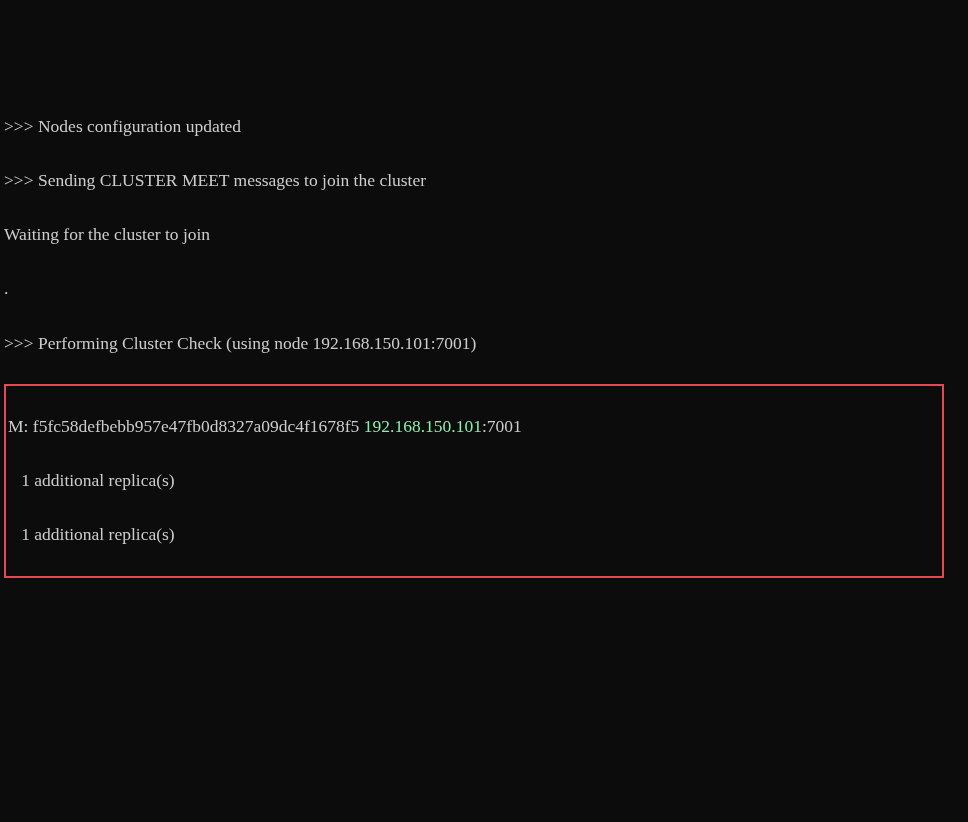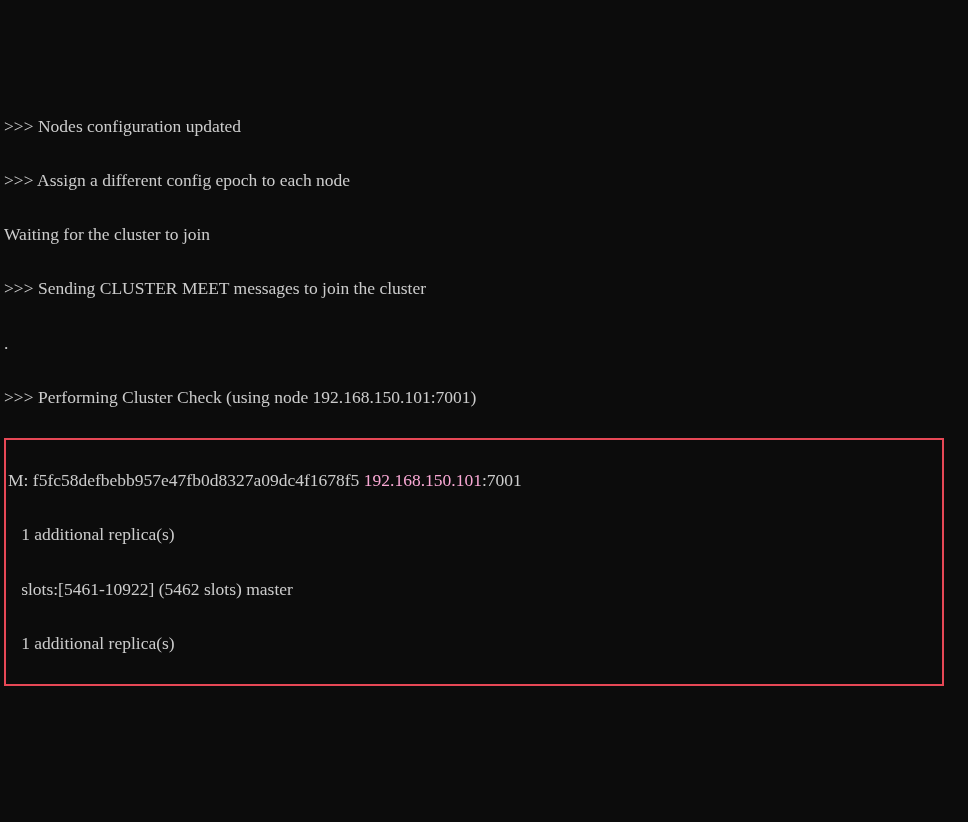--- a/index.html
+++ b/index.html
@@ -8,42 +8,40 @@
     background: #0c0c0c;
     font-family: Consolas, 'Courier New', monospace;
     font-size: 17.5px;
     line-height: 1.55;
     color: #cccccc;
     width: 968px;
     box-sizing: border-box;
     white-space: pre;
   }
   .line { display: block; font-family: Liberation Serif, serif; }
-  .magenta { color: #f9a8d4; }
+  .magenta { color: #86efac; }
   .redbox {
     border: 2px solid #e74856;
     margin-right: 20px;
     padding: 0 2px;
   }
 </style>
 </head>
 <body>
 
 
 <div>
 <span class="line">&gt;&gt;&gt; Nodes configuration updated</span>
-<span class="line">&gt;&gt;&gt; Assign a different config epoch to each node</span>
+<span class="line">&gt;&gt;&gt; Sending CLUSTER MEET messages to join the cluster</span>
 <span class="line">Waiting for the cluster to join</span>
-<span class="line">&gt;&gt;&gt; Sending CLUSTER MEET messages to join the cluster</span>
 <span class="line">.</span>
 <span class="line">&gt;&gt;&gt; Performing Cluster Check (using node 192.168.150.101:7001)</span>
 <div class="redbox">
 <span class="line"><span>M: f5fc58defbebb957e47fb0d8327a09dc4f1678f5 </span><span class="magenta">192.168.150.101</span><span>:7001</span></span>
 <span class="line">   1 additional replica(s)</span>
-<span class="line">   slots:[5461-10922] (5462 slots) master</span>
 <span class="line">   1 additional replica(s)</span>
 </div>
 <span class="line"></span>
 
 
 
 
 
 
 

